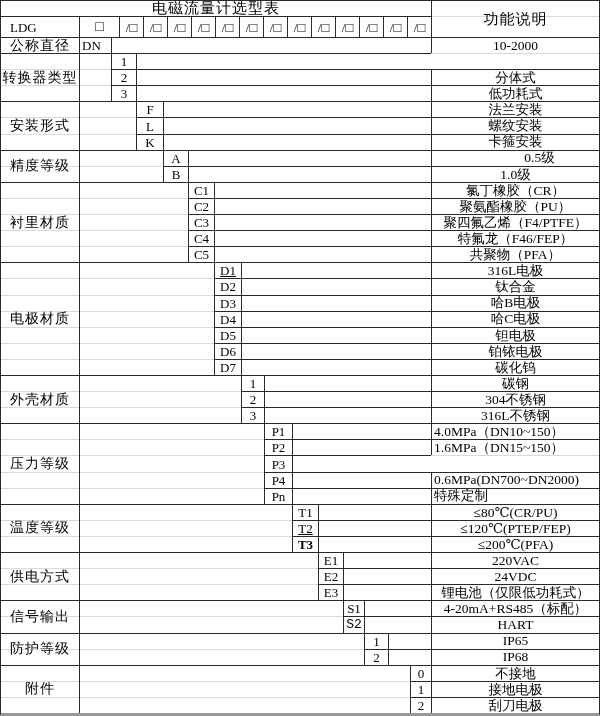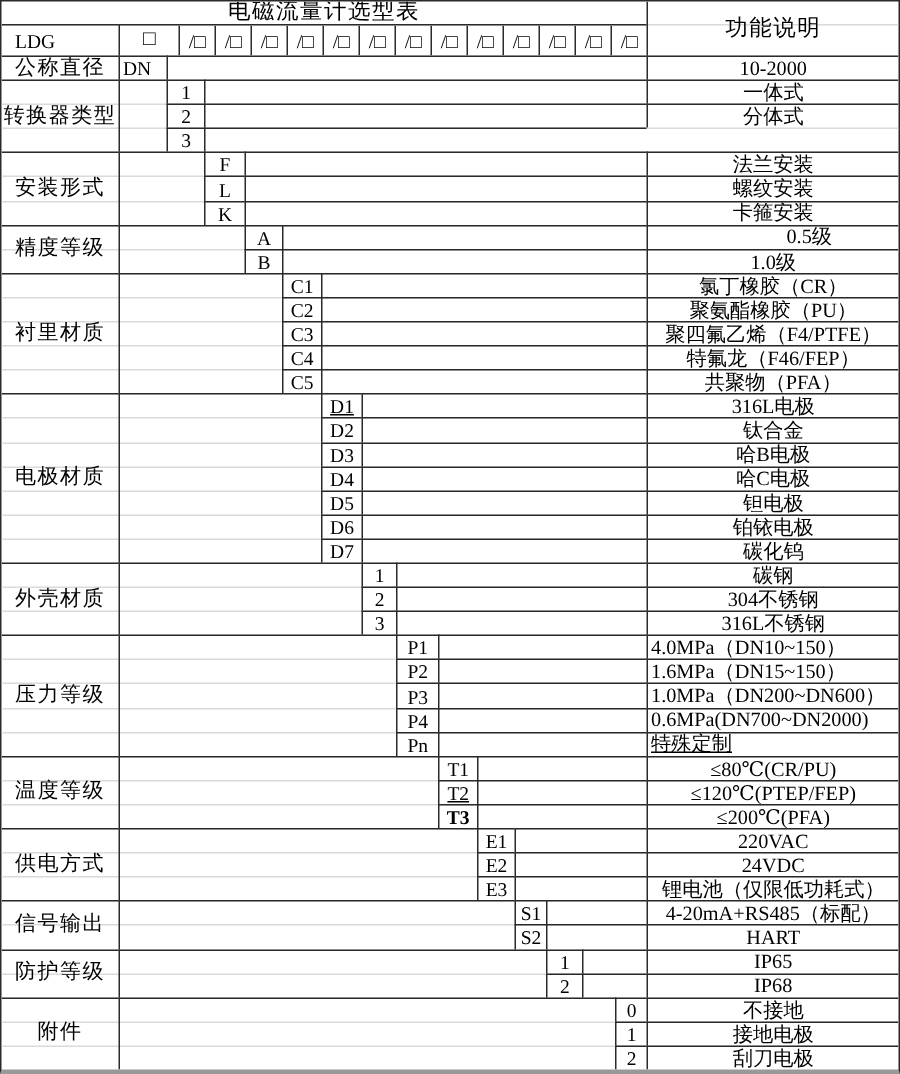--- a/index.html
+++ b/index.html
@@ -102,26 +102,26 @@
         <div class="bx last">/□</div>
       </div>
       <div class="c lbl no-l" style="grid-area: 3 / 1 / span 1 / span 1;">公称直径</div>
       <div class="c code ta-l" style="grid-area: 3 / 2 / span 1 / span 1;">DN</div>
       <div class="c " style="grid-area: 3 / 3 / span 1 / span 13;"></div>
       <div class="c fdesc" style="grid-area: 3 / 16 / span 1 / span 1;">10-2000</div>
       <div class="c lbl no-l" style="grid-area: 4 / 1 / span 3 / span 1;">转换器类型</div>
       <div class="c " style="grid-area: 4 / 2 / span 3 / span 1;"></div>
       <div class="c code" style="grid-area: 4 / 3 / span 1 / span 1;">1</div>
       <div class="c " style="grid-area: 4 / 4 / span 1 / span 12;"></div>
-      <div class="c fdesc" style="grid-area: 4 / 16 / span 1 / span 1;">一体式</div>
       <div class="c code" style="grid-area: 5 / 3 / span 1 / span 1;">2</div>
       <div class="c " style="grid-area: 5 / 4 / span 1 / span 12;"></div>
       <div class="c fdesc" style="grid-area: 5 / 16 / span 1 / span 1;">分体式</div>
       <div class="c code" style="grid-area: 6 / 3 / span 1 / span 1;">3</div>
       <div class="c " style="grid-area: 6 / 4 / span 1 / span 12;"></div>
+      <div class="c fdesc" style="grid-area: 6 / 16 / span 1 / span 1;">低功耗式</div>
       <div class="c lbl no-l" style="grid-area: 7 / 1 / span 3 / span 1;">安装形式</div>
       <div class="c " style="grid-area: 7 / 2 / span 3 / span 2;"></div>
       <div class="c code" style="grid-area: 7 / 4 / span 1 / span 1;">F</div>
       <div class="c " style="grid-area: 7 / 5 / span 1 / span 11;"></div>
       <div class="c fdesc" style="grid-area: 7 / 16 / span 1 / span 1;">法兰安装</div>
       <div class="c code" style="grid-area: 8 / 4 / span 1 / span 1;">L</div>
       <div class="c " style="grid-area: 8 / 5 / span 1 / span 11;"></div>
       <div class="c fdesc" style="grid-area: 8 / 16 / span 1 / span 1;">螺纹安装</div>
       <div class="c code" style="grid-area: 9 / 4 / span 1 / span 1;">K</div>
       <div class="c " style="grid-area: 9 / 5 / span 1 / span 11;"></div>
@@ -188,27 +188,26 @@
       <div class="c lbl no-l" style="grid-area: 27 / 1 / span 5 / span 1;">压力等级</div>
       <div class="c " style="grid-area: 27 / 2 / span 5 / span 7;"></div>
       <div class="c code" style="grid-area: 27 / 9 / span 1 / span 1;">P1</div>
       <div class="c " style="grid-area: 27 / 10 / span 1 / span 6;"></div>
       <div class="c fdesc ta-l" style="grid-area: 27 / 16 / span 1 / span 1;">4.0MPa（DN10~150）</div>
       <div class="c code" style="grid-area: 28 / 9 / span 1 / span 1;">P2</div>
       <div class="c " style="grid-area: 28 / 10 / span 1 / span 6;"></div>
       <div class="c fdesc ta-l" style="grid-area: 28 / 16 / span 1 / span 1;">1.6MPa（DN15~150）</div>
       <div class="c code" style="grid-area: 29 / 9 / span 1 / span 1;">P3</div>
       <div class="c " style="grid-area: 29 / 10 / span 1 / span 6;"></div>
-      <div class="c fdesc ta-l" style="grid-area: 29 / 16 / span 1 / span 1;">1.0MPa（DN200~DN600）</div>
       <div class="c code" style="grid-area: 30 / 9 / span 1 / span 1;">P4</div>
       <div class="c " style="grid-area: 30 / 10 / span 1 / span 6;"></div>
       <div class="c fdesc ta-l" style="grid-area: 30 / 16 / span 1 / span 1;">0.6MPa(DN700~DN2000)</div>
       <div class="c code" style="grid-area: 31 / 9 / span 1 / span 1;">Pn</div>
       <div class="c " style="grid-area: 31 / 10 / span 1 / span 6;"></div>
-      <div class="c fdesc ta-l" style="grid-area: 31 / 16 / span 1 / span 1; text-decoration: underline;">特殊定制</div>
+      <div class="c fdesc ta-l" style="grid-area: 31 / 16 / span 1 / span 1;">特殊定制</div>
       <div class="c lbl no-l" style="grid-area: 32 / 1 / span 3 / span 1;">温度等级</div>
       <div class="c " style="grid-area: 32 / 2 / span 3 / span 8;"></div>
       <div class="c code" style="grid-area: 32 / 10 / span 1 / span 1;">T1</div>
       <div class="c " style="grid-area: 32 / 11 / span 1 / span 5;"></div>
       <div class="c fdesc" style="grid-area: 32 / 16 / span 1 / span 1;">≤80℃(CR/PU)</div>
       <div class="c code" style="grid-area: 33 / 10 / span 1 / span 1; text-decoration: underline;">T2</div>
       <div class="c " style="grid-area: 33 / 11 / span 1 / span 5;"></div>
       <div class="c fdesc" style="grid-area: 33 / 16 / span 1 / span 1;">≤120℃(PTEP/FEP)</div>
       <div class="c code" style="grid-area: 34 / 10 / span 1 / span 1; font-weight: bold;">T3</div>
       <div class="c " style="grid-area: 34 / 11 / span 1 / span 5;"></div>
@@ -222,21 +221,21 @@
       <div class="c " style="grid-area: 36 / 12 / span 1 / span 4;"></div>
       <div class="c fdesc" style="grid-area: 36 / 16 / span 1 / span 1; text-align: center;">24VDC</div>
       <div class="c code" style="grid-area: 37 / 11 / span 1 / span 1;">E3</div>
       <div class="c " style="grid-area: 37 / 12 / span 1 / span 4;"></div>
       <div class="c fdesc" style="grid-area: 37 / 16 / span 1 / span 1;">锂电池（仅限低功耗式）</div>
       <div class="c lbl no-l" style="grid-area: 38 / 1 / span 2 / span 1;">信号输出</div>
       <div class="c " style="grid-area: 38 / 2 / span 2 / span 10;"></div>
       <div class="c code" style="grid-area: 38 / 12 / span 1 / span 1;">S1</div>
       <div class="c " style="grid-area: 38 / 13 / span 1 / span 3;"></div>
       <div class="c fdesc" style="grid-area: 38 / 16 / span 1 / span 1;">4-20mA+RS485（标配）</div>
-      <div class="c code" style="grid-area: 39 / 12 / span 1 / span 1;">S2</div>
+      <div class="c code" style="grid-area: 39 / 12 / span 1 / span 1; font-family: Liberation Mono, monospace;">S2</div>
       <div class="c " style="grid-area: 39 / 13 / span 1 / span 3;"></div>
       <div class="c fdesc" style="grid-area: 39 / 16 / span 1 / span 1;">HART</div>
       <div class="c lbl no-l" style="grid-area: 40 / 1 / span 2 / span 1;">防护等级</div>
       <div class="c " style="grid-area: 40 / 2 / span 2 / span 11;"></div>
       <div class="c code" style="grid-area: 40 / 13 / span 1 / span 1;">1</div>
       <div class="c " style="grid-area: 40 / 14 / span 1 / span 2;"></div>
       <div class="c fdesc" style="grid-area: 40 / 16 / span 1 / span 1;">IP65</div>
       <div class="c code" style="grid-area: 41 / 13 / span 1 / span 1;">2</div>
       <div class="c " style="grid-area: 41 / 14 / span 1 / span 2;"></div>
       <div class="c fdesc" style="grid-area: 41 / 16 / span 1 / span 1;">IP68</div>

